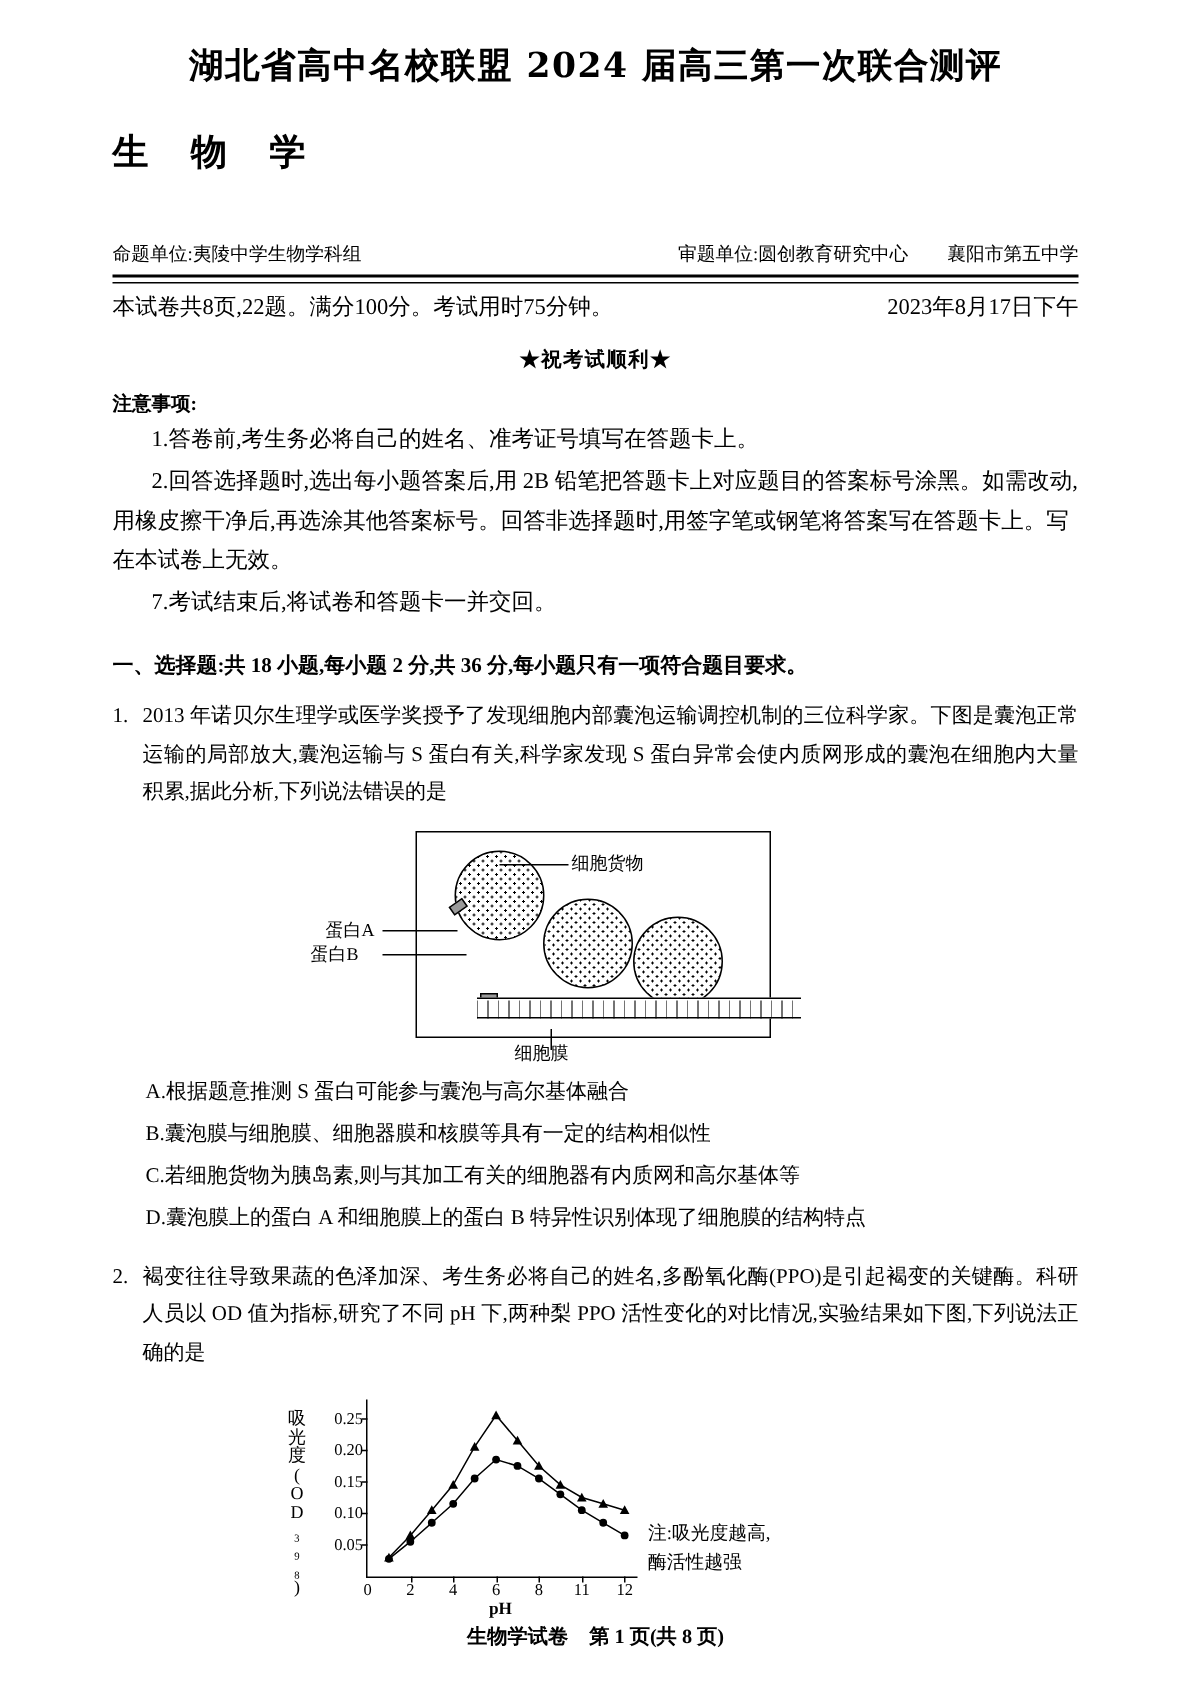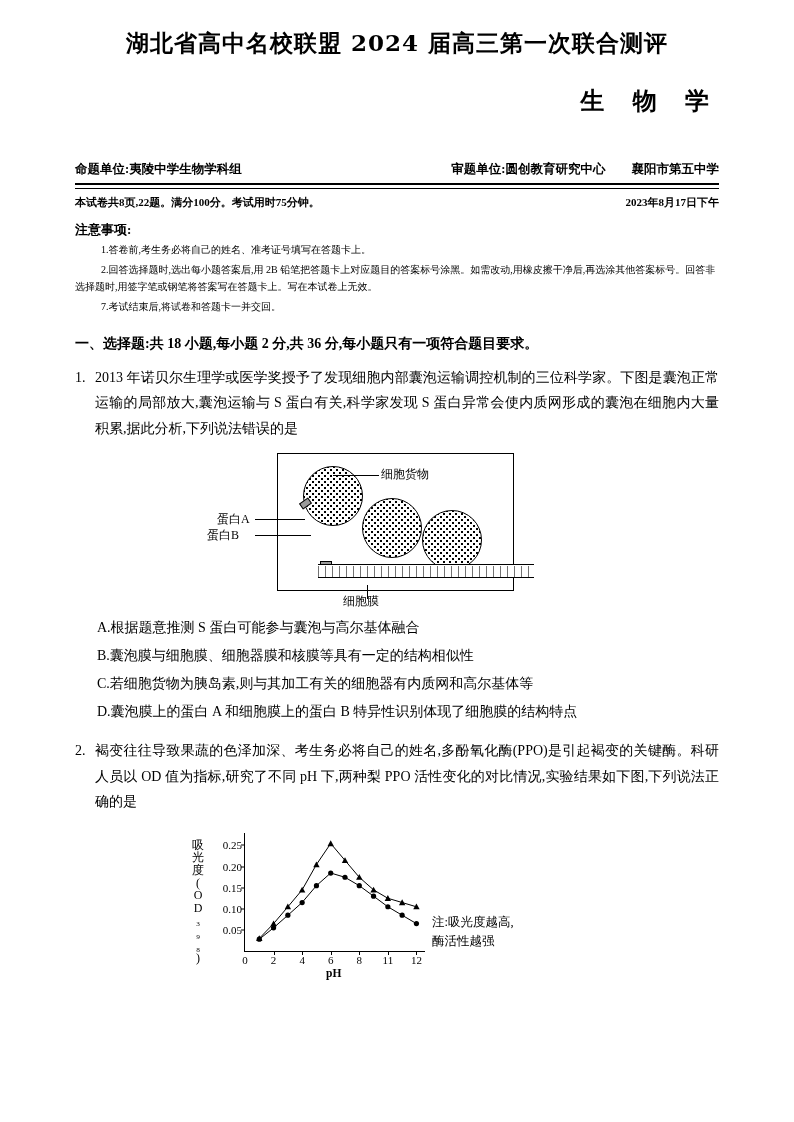--- a/index.html
+++ b/index.html
@@ -24,65 +24,65 @@
   }
   .title{
     text-align:center;
     font-size:23px;
     font-weight:bold;
     letter-spacing:1px;
     margin-top:28px;
     font-family:"DejaVu Serif",serif;
   }
   .subject{
-    text-align:right;
+    text-align:left;
     font-size:24px;
     font-weight:bold;
     letter-spacing:10px;
     margin-top:26px;
     font-family:"DejaVu Serif",serif;
   }
   .unit-row{
     margin-top:44px;
     font-size:12.5px;
-    font-weight:bold;
+    font-weight:normal;
     display:flex;
     justify-content:space-between;
     align-items:flex-end;
   }
   .unit-left{white-space:nowrap;}
   .unit-right{white-space:nowrap;}
   .unit-right .gap{display:inline-block;width:26px;}
   .dbl-rule{
     margin-top:5px;
     border-top:2.2px solid #000;
     border-bottom:0.8px solid #000;
     height:3px;
   }
   .info-row{
     margin-top:6px;
-    font-size:11px;
-    font-weight:bold;
+    font-size:15px;
+    font-weight:normal;
     display:flex;
     justify-content:space-between;
   }
   .wish{
     text-align:center;
     margin-top:17px;
     font-size:13.5px;
     font-weight:bold;
     letter-spacing:1px;
   }
   .notice-title{
     margin-top:11px;
     font-size:13px;
     font-weight:bold;
   }
   .notice-item{
-    font-size:10px;
+    font-size:15px;
     line-height:1.75;
     text-indent:0;
     margin-top:2px;
   }
   .notice-item .ind{display:inline-block;width:26px;}
   .section-head{
     margin-top:20px;
     font-size:14px;
     font-weight:bold;
   }
@@ -255,20 +255,21 @@
       </div>
     </div>
 
     <div class="dbl-rule"></div>
 
     <div class="info-row">
       <div>本试卷共8页,22题。满分100分。考试用时75分钟。</div>
       <div>2023年8月17日下午</div>
     </div>
 
+    <div class="wish">★祝考试顺利★</div>
 
     <div class="notice-title">注意事项:</div>
     <div class="notice-item"><span class="ind"></span><span>1.答卷前,考生务必将自己的姓名、准考证号填写在答题卡上。</span></div>
     <div class="notice-item"><span class="ind"></span><span>2.回答选择题时,选出每小题答案后,用 2B 铅笔把答题卡上对应题目的答案标号涂黑。如需改动,用橡皮擦干净后,再选涂其他答案标号。回答非选择题时,用签字笔或钢笔将答案写在答题卡上。写在本试卷上无效。</span></div>
     <div class="notice-item"><span class="ind"></span><span>7.考试结束后,将试卷和答题卡一并交回。</span></div>
 
     <div class="section-head">一、选择题:共 18 小题,每小题 2 分,共 36 分,每小题只有一项符合题目要求。</div>
 
     <div class="q">
       <div class="q-body">
@@ -376,13 +377,16 @@
 
 
       <div class="note">
         <div>注:吸光度越高,</div>
         <div>酶活性越强</div>
       </div>
     </div>
 
   </div>
 
+  <div class="footer">
+    <span>生物学试卷</span><span class="sp"></span><span>第 1 页(共 8 页)</span>
+  </div>
 </div>
 
 </body></html>

